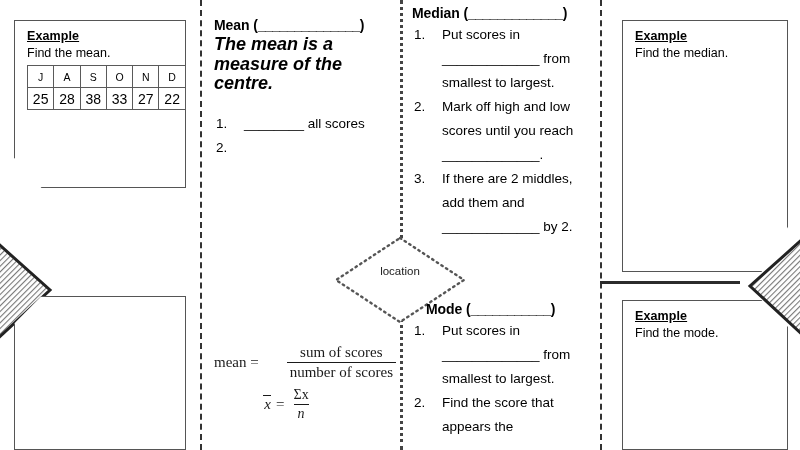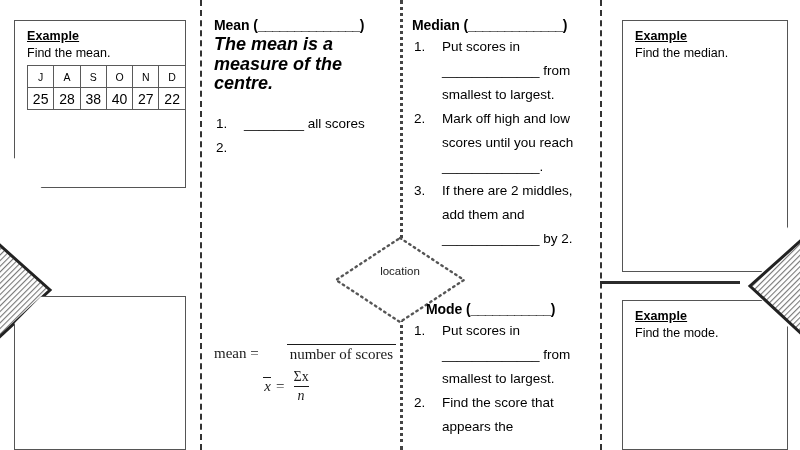--- a/index.html
+++ b/index.html
@@ -135,21 +135,21 @@
     line-height: 13.5px;
     color: #1a1a1a;
   }
 
   
   .col {
     position: absolute;
     box-sizing: border-box;
   }
   .col-mean   { left: 214px; top: 16px;  width: 176px; }
-  .col-median { left: 412px; top: 16px;  width: 180px; }
+  .col-median { left: 412px; top: 4px;  width: 180px; }
   .col-mode   { left: 412px; top: 300px; width: 180px; }
 
   .head {
     font-size: 14px;
     font-weight: bold;
     line-height: 19px;
     white-space: nowrap;
     letter-spacing: -0.1px;
   }
   .head .blank { font-weight: bold; letter-spacing: -0.5px; }
@@ -293,21 +293,21 @@
         <td>A</td>
         <td>S</td>
         <td>O</td>
         <td>N</td>
         <td>D</td>
       </tr>
       <tr class="row-vals">
         <td>25</td>
         <td>28</td>
         <td>38</td>
-        <td>40</td>
+        <td>33</td>
         <td>27</td>
         <td>22</td>
       </tr>
     </tbody>
       </table>
   </div>
 
   <div class="example-box box-l-bot"></div>
 
   <div class="example-box box-r-top">
@@ -343,20 +343,21 @@
       <li>
         <span class="num">2.</span>
       </li>
     </ol>
   </div>
 
   <div class="formula">
     <div class="frac-row">
       <span>mean =</span>
       <span class="frac">
+        <span class="num-part">sum of scores</span>
         <span class="den-part">number of scores</span>
       </span>
     </div>
     <div class="frac-row2">
       <span class="xbar">x</span>
       <span style="margin-left:4px">=</span>
       <span class="frac2">
         <span class="num-part">Σx</span>
         <span class="den-part">n</span>
       </span>

